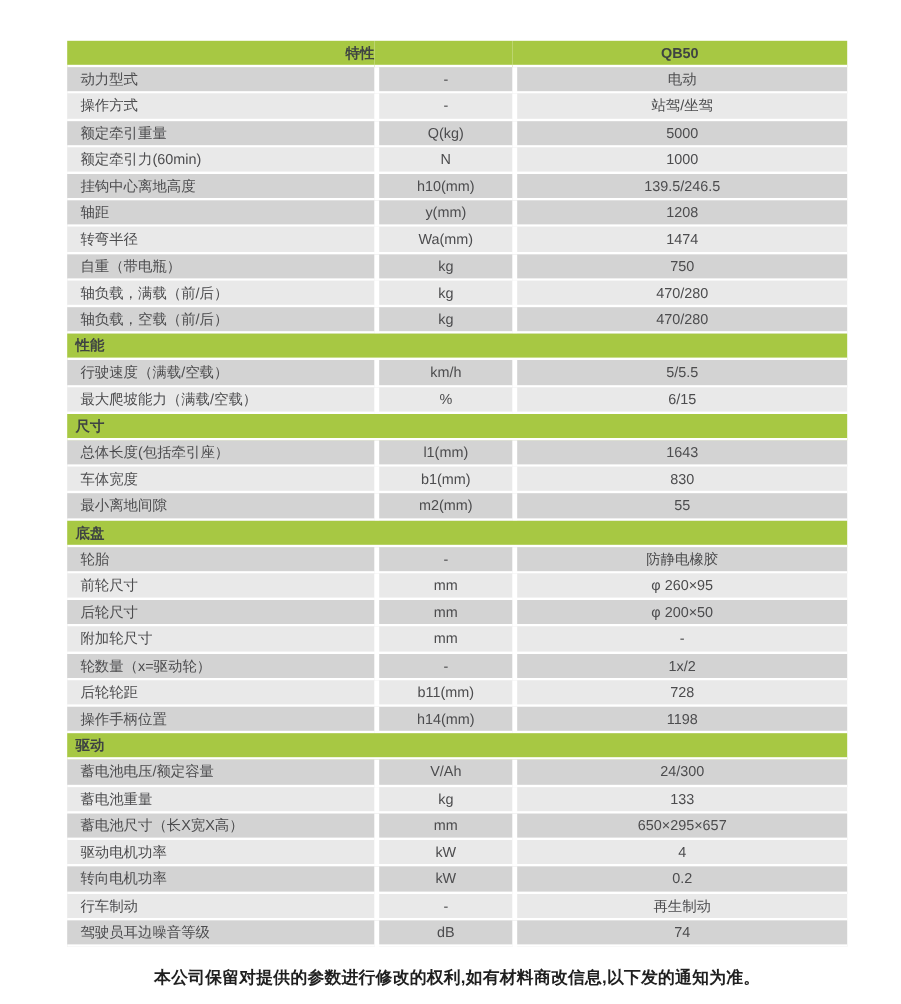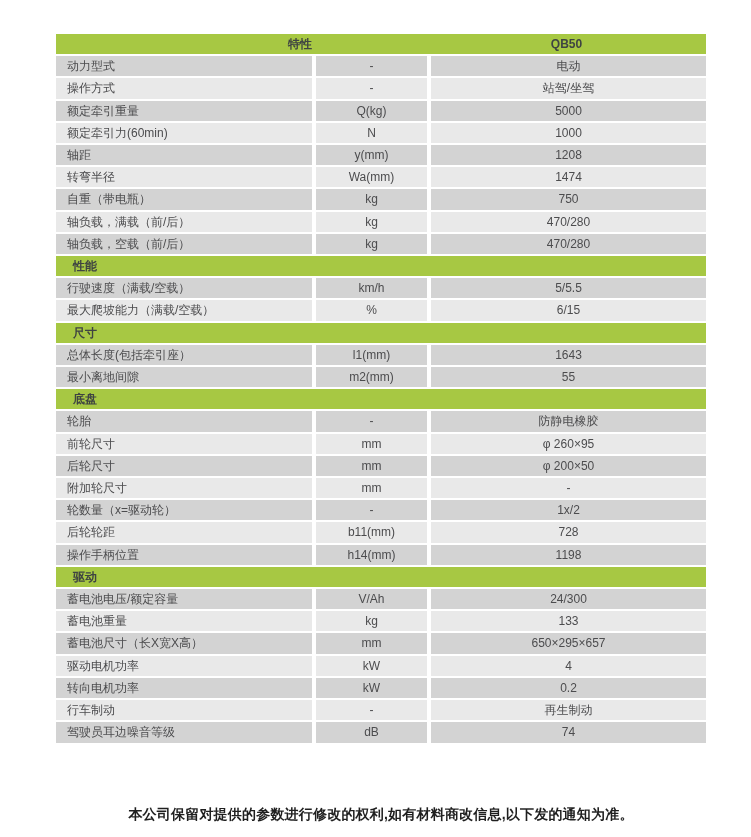--- a/index.html
+++ b/index.html
@@ -60,21 +60,21 @@
     text-align: center;
     color: var(--cell-text);
   }
   .spec tr.dark td { background: var(--row-dark); }
   .spec tr.light td { background: var(--row-light); }
   .spec tr.section td {
     background: var(--green);
     color: var(--head-text);
     font-weight: bold;
     text-align: left;
-    padding-left: 17px;
+    padding-left: 7px;
   }
   .disclaimer {
     position: absolute;
     left: 56px;
     top: 806px;
     width: 650px;
     text-align: center;
     font-size: 14px;
     font-weight: bold;
     color: var(--footer-text);
@@ -113,20 +113,25 @@
           <td class="c-label">额定牵引重量</td>
           <td class="c-unit">Q(kg)</td>
           <td class="c-value">5000</td>
         </tr>
         <tr class="light">
           <td class="c-label">额定牵引力(60min)</td>
           <td class="c-unit">N</td>
           <td class="c-value">1000</td>
         </tr>
         <tr class="dark">
+          <td class="c-label">挂钩中心离地高度</td>
+          <td class="c-unit">h10(mm)</td>
+          <td class="c-value">139.5/246.5</td>
+        </tr>
+        <tr class="dark">
           <td class="c-label">轴距</td>
           <td class="c-unit">y(mm)</td>
           <td class="c-value">1208</td>
         </tr>
         <tr class="light">
           <td class="c-label">转弯半径</td>
           <td class="c-unit">Wa(mm)</td>
           <td class="c-value">1474</td>
         </tr>
         <tr class="dark">
@@ -157,20 +162,25 @@
           <td class="c-unit">%</td>
           <td class="c-value">6/15</td>
         </tr>
         <tr class="section">
           <td colspan="3">尺寸</td>
         </tr>
         <tr class="dark">
           <td class="c-label">总体长度(包括牵引座）</td>
           <td class="c-unit">l1(mm)</td>
           <td class="c-value">1643</td>
+        </tr>
+        <tr class="light">
+          <td class="c-label">车体宽度</td>
+          <td class="c-unit">b1(mm)</td>
+          <td class="c-value">830</td>
         </tr>
         <tr class="dark">
           <td class="c-label">最小离地间隙</td>
           <td class="c-unit">m2(mm)</td>
           <td class="c-value">55</td>
         </tr>
         <tr class="section">
           <td colspan="3">底盘</td>
         </tr>
         <tr class="dark">

